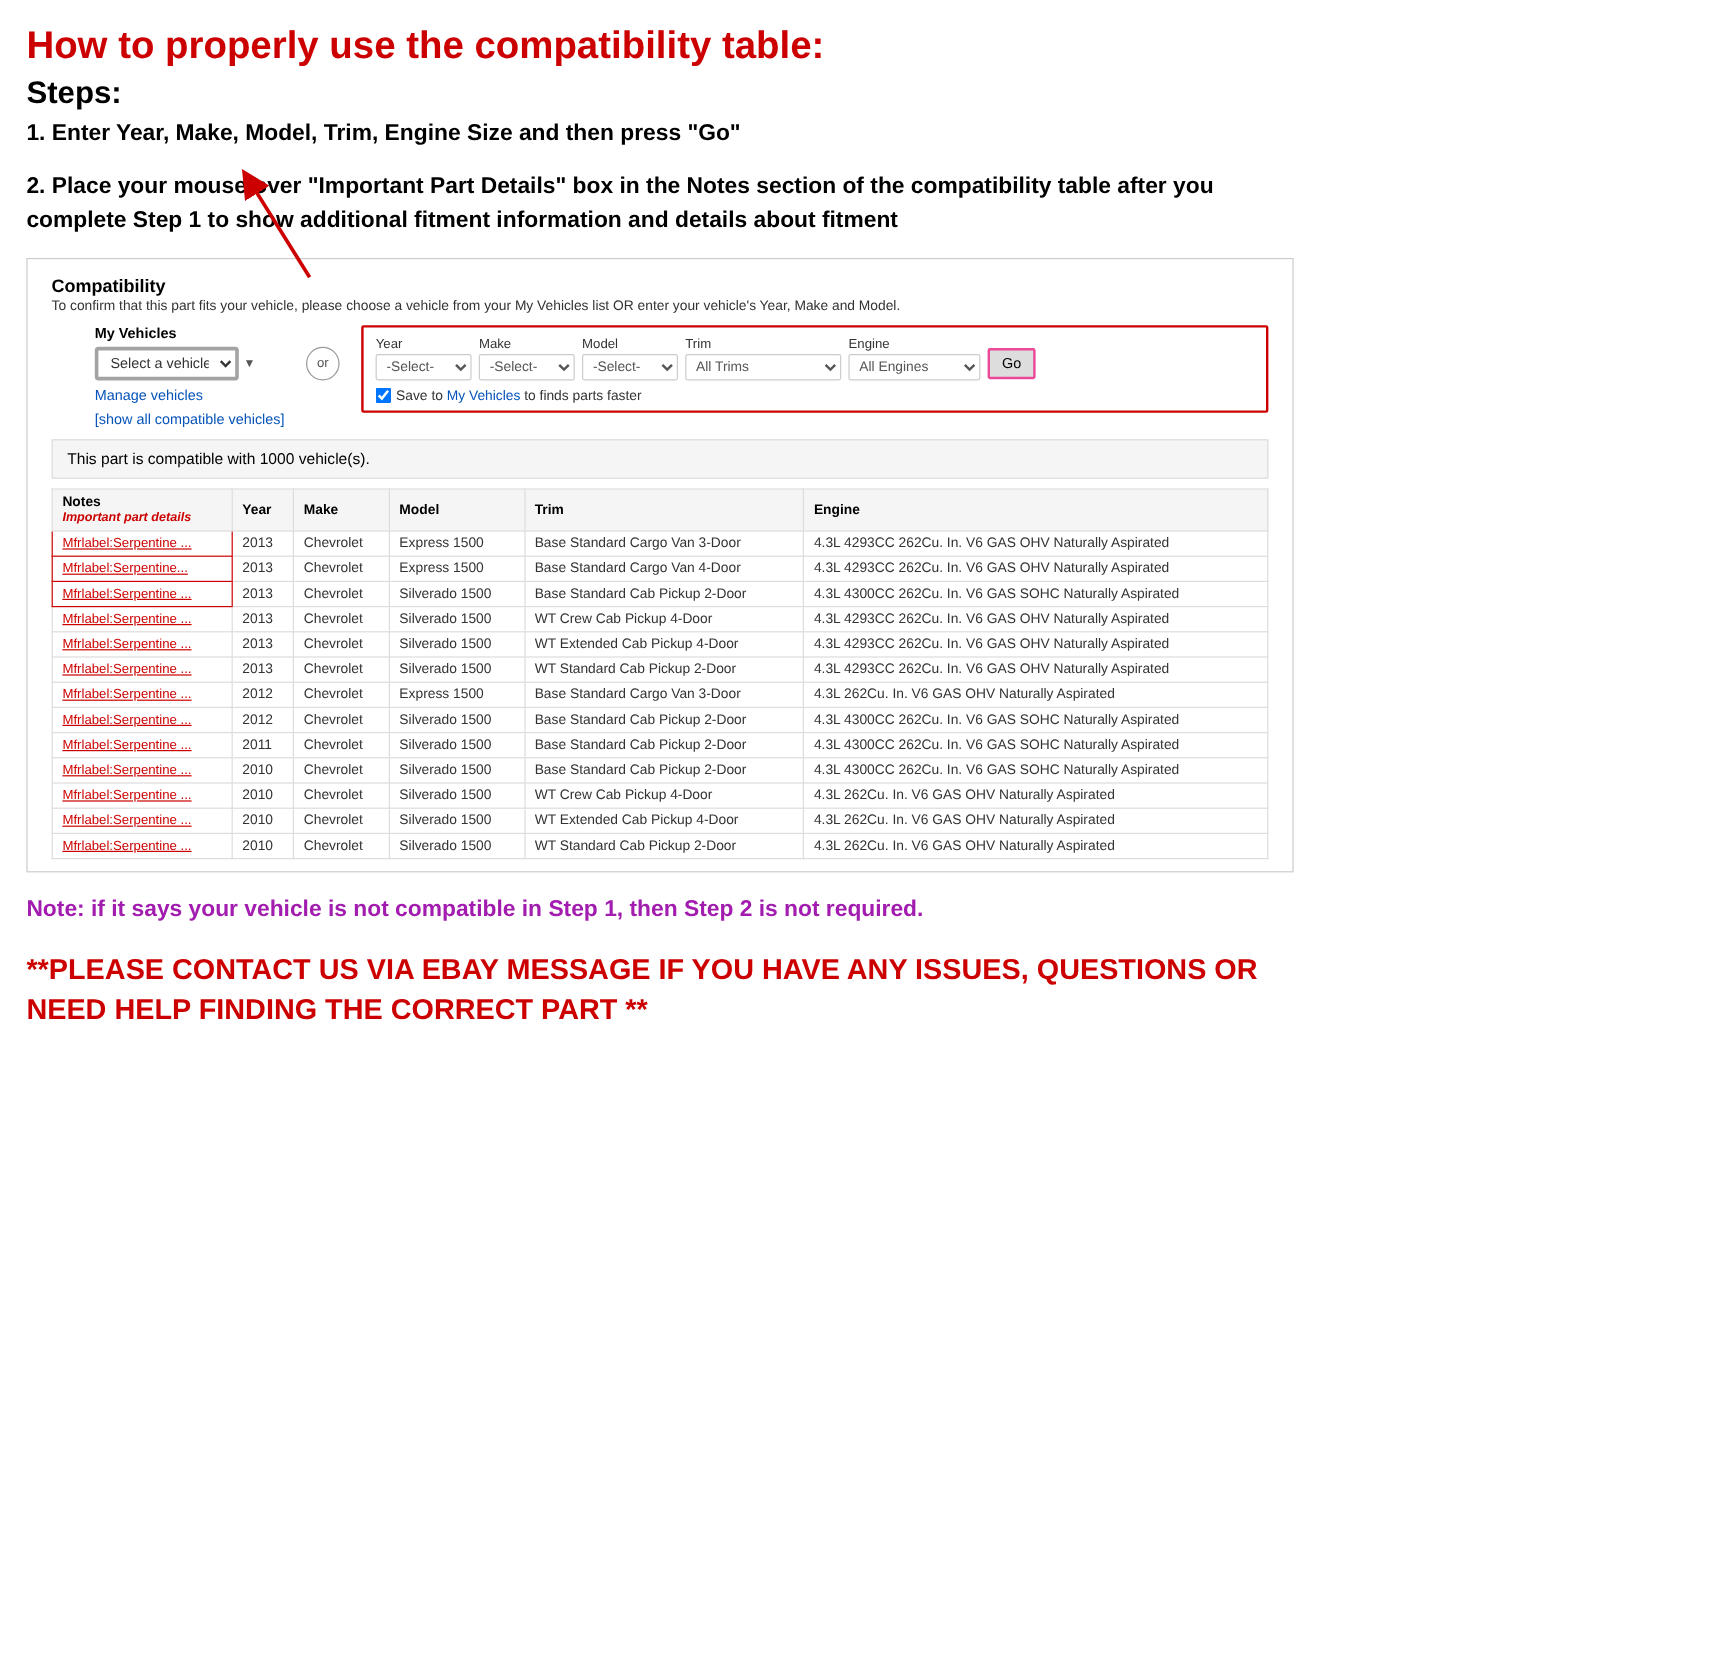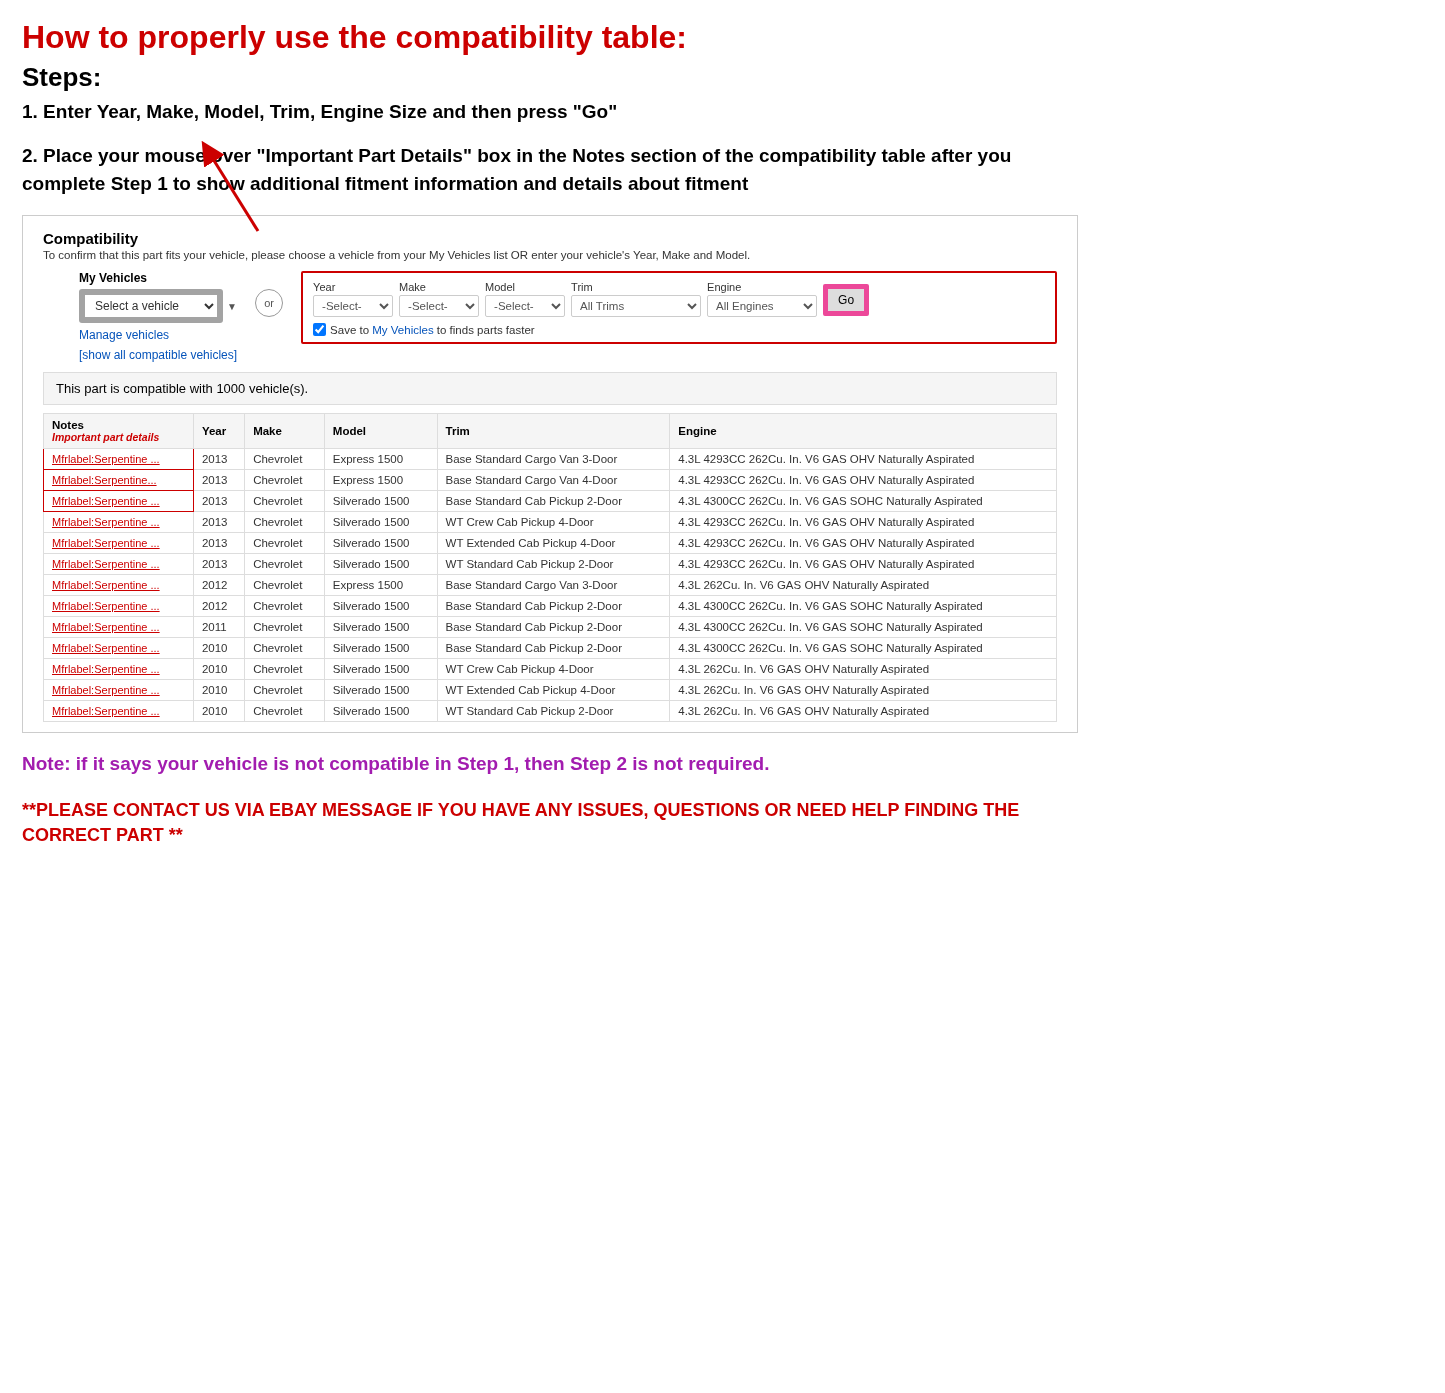--- a/index.html
+++ b/index.html
@@ -71,27 +71,27 @@
       font-weight: bold;
       color: #000;
       margin-bottom: 4px;
     }
     .select-vehicle-row {
       display: flex;
       align-items: center;
       gap: 4px;
     }
     .select-vehicle-dropdown {
-      border: 6px solid #a3a3a3;
+      border: 3px solid #a3a3a3;
       border-radius: 3px;
       padding: 3px 6px;
       font-size: 12px;
       color: #333;
       background: #fff;
-      width: 144px;
+      width: 120px;
     }
     .manage-vehicles-link {
       display: block;
       font-size: 12px;
       color: #0654ba;
       text-decoration: none;
       margin-top: 5px;
     }
     .show-all-link {
       font-size: 12px;
@@ -147,21 +147,21 @@
       width: 80px;
     }
     .ymm-select-trim {
       width: 130px;
     }
     .ymm-select-engine {
       width: 110px;
     }
     .go-btn {
       background: #ddd;
-      border: 5px solid #ec4899;
+      border: 2px solid #ec4899;
       padding: 4px 10px;
       font-size: 12px;
       cursor: pointer;
       border-radius: 2px;
       margin-bottom: 1px;
     }
     .save-checkbox-row {
       display: flex;
       align-items: center;
       gap: 4px;
@@ -219,21 +219,21 @@
     }
     
     .note-section {
       font-size: 19px;
       font-weight: bold;
       color: #a21caf;
       margin: 18px 0 20px;
       line-height: 1.4;
     }
     .contact-section {
-      font-size: 18px;
+      font-size: 24px;
       font-weight: bold;
       color: #cc0000;
       line-height: 1.4;
     }
     
     .arrow-svg {
       position: absolute;
       left: 155px;
       top: -80px;
     }

